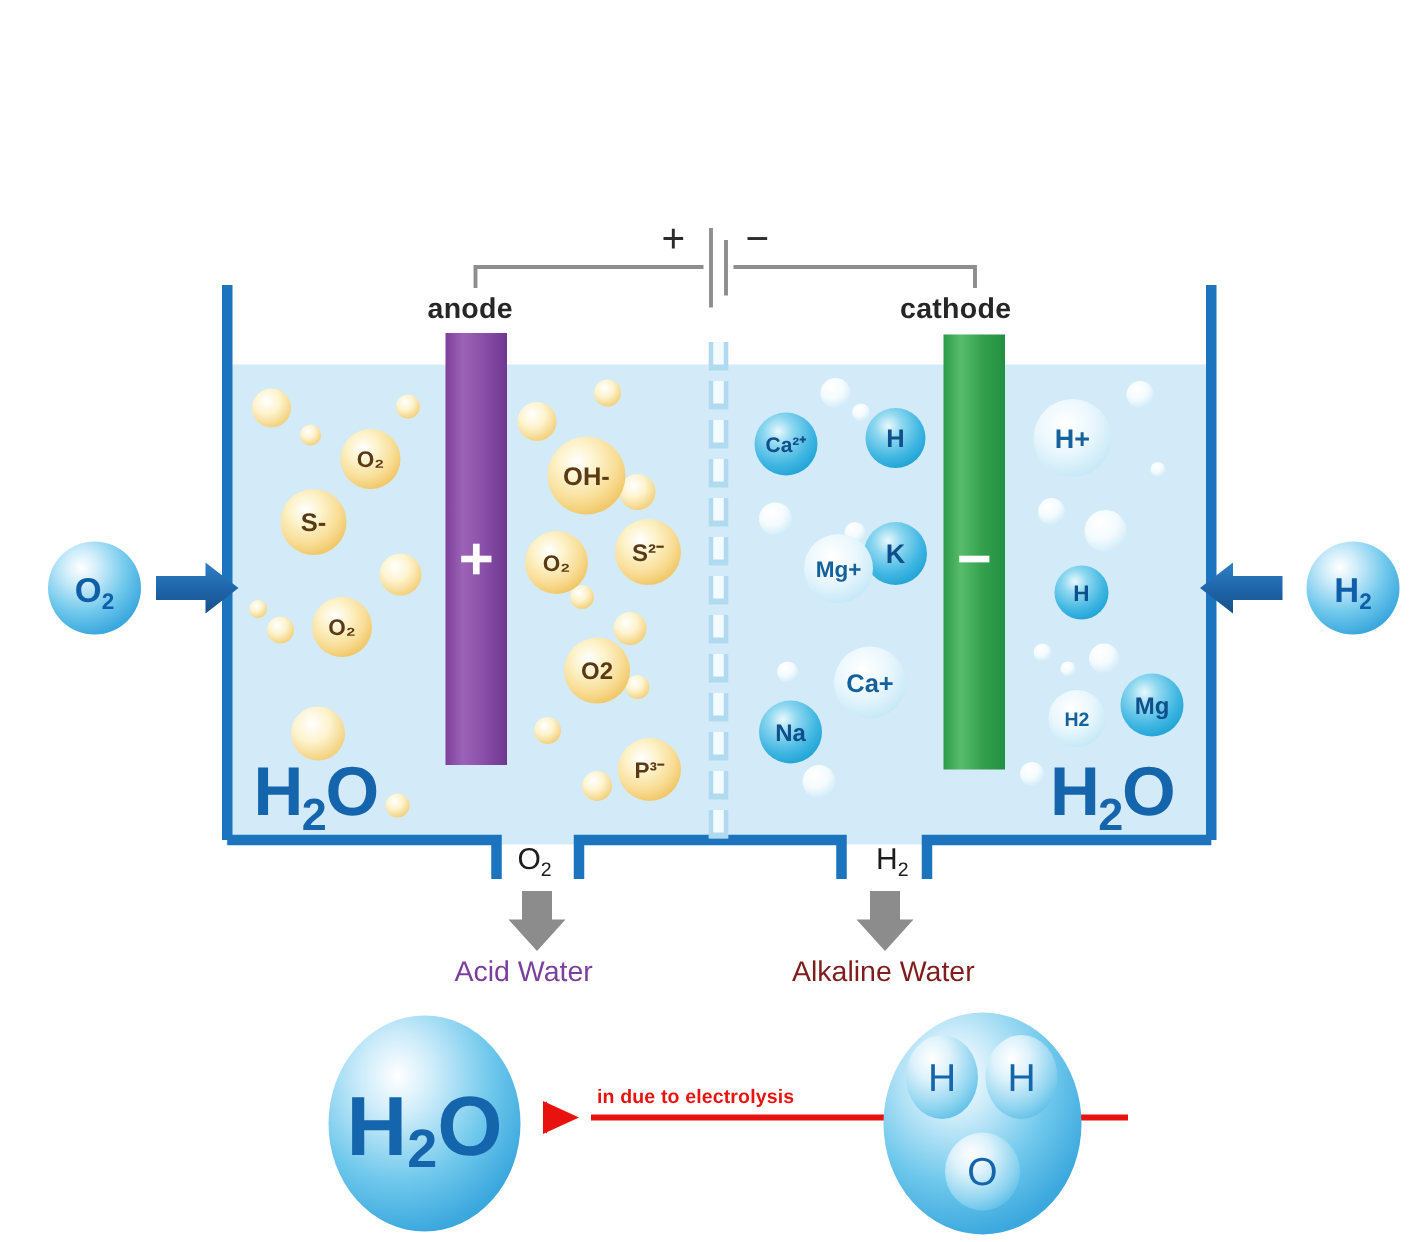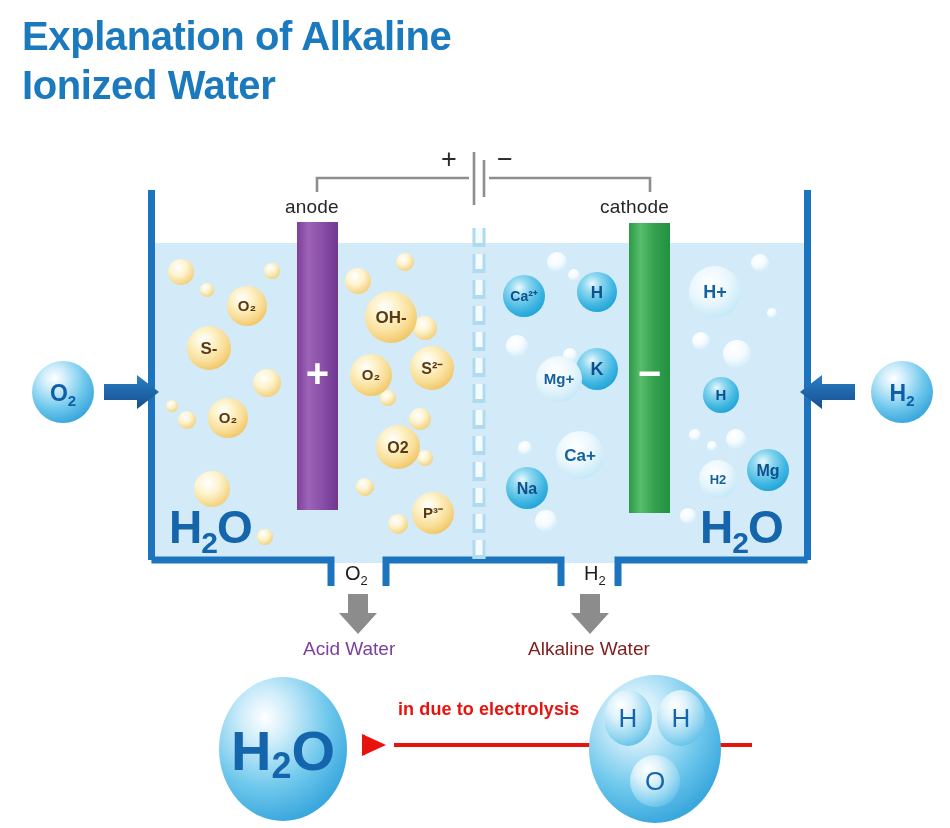--- a/index.html
+++ b/index.html
@@ -16,21 +16,21 @@
     position:absolute;left:22px;top:12px;width:620px;
     color:#1b79bd;font-size:40px;line-height:49px;font-weight:bold;
     letter-spacing:-0.4px;
   }
   #title .l2{display:block;}
 
   
   #art{position:absolute;left:0;top:0;width:950px;height:828px;}
 
   
-  .lbl{position:absolute;white-space:nowrap;}
+  .lbl{position:absolute;white-space:nowrap;font-weight:bold;}
 
   .electrode-label{
     font-size:19px;color:#262626;letter-spacing:0.2px;
   }
   #anode-label{left:285px;top:196px;}
   #cathode-label{left:600px;top:196px;}
 
   .battery-sign{
     position:absolute;font-size:27px;color:#2b2b2b;line-height:1;
   }
@@ -60,35 +60,31 @@
   #gas-o2{left:345px;top:563px;}
   #gas-h2{left:584px;top:563px;}
 
   .water-type{
     position:absolute;font-size:19px;line-height:1;white-space:nowrap;
   }
   #acid-water{left:303px;top:639px;color:#7b3f9d;}
   #alkaline-water{left:528px;top:639px;color:#7f1d1d;}
 
   #electrolysis-text{
-    position:absolute;left:398px;top:700px;font-size:18px;font-weight:bold;
+    position:absolute;left:398px;top:724px;font-size:13px;font-weight:bold;
     color:#e8130f;letter-spacing:0.1px;line-height:1;
   }
 
   
 </style>
 </head>
 <body>
 
 <div id="stage">
 
-  <div id="title" class="lbl">
-    <span>Explanation of Alkaline</span>
-    <span class="l2">Ionized Water</span>
-  </div>
 
   <svg id="art" viewBox="0 0 950 828">
     <defs>
       <linearGradient id="gAnode" x1="0" y1="0" x2="1" y2="0">
         <stop offset="0%" stop-color="#7e3f9c"></stop>
         <stop offset="28%" stop-color="#9b63b7"></stop>
         <stop offset="62%" stop-color="#8a4fa8"></stop>
         <stop offset="100%" stop-color="#6f3790"></stop>
       </linearGradient>
       <linearGradient id="gCathode" x1="0" y1="0" x2="1" y2="0">

